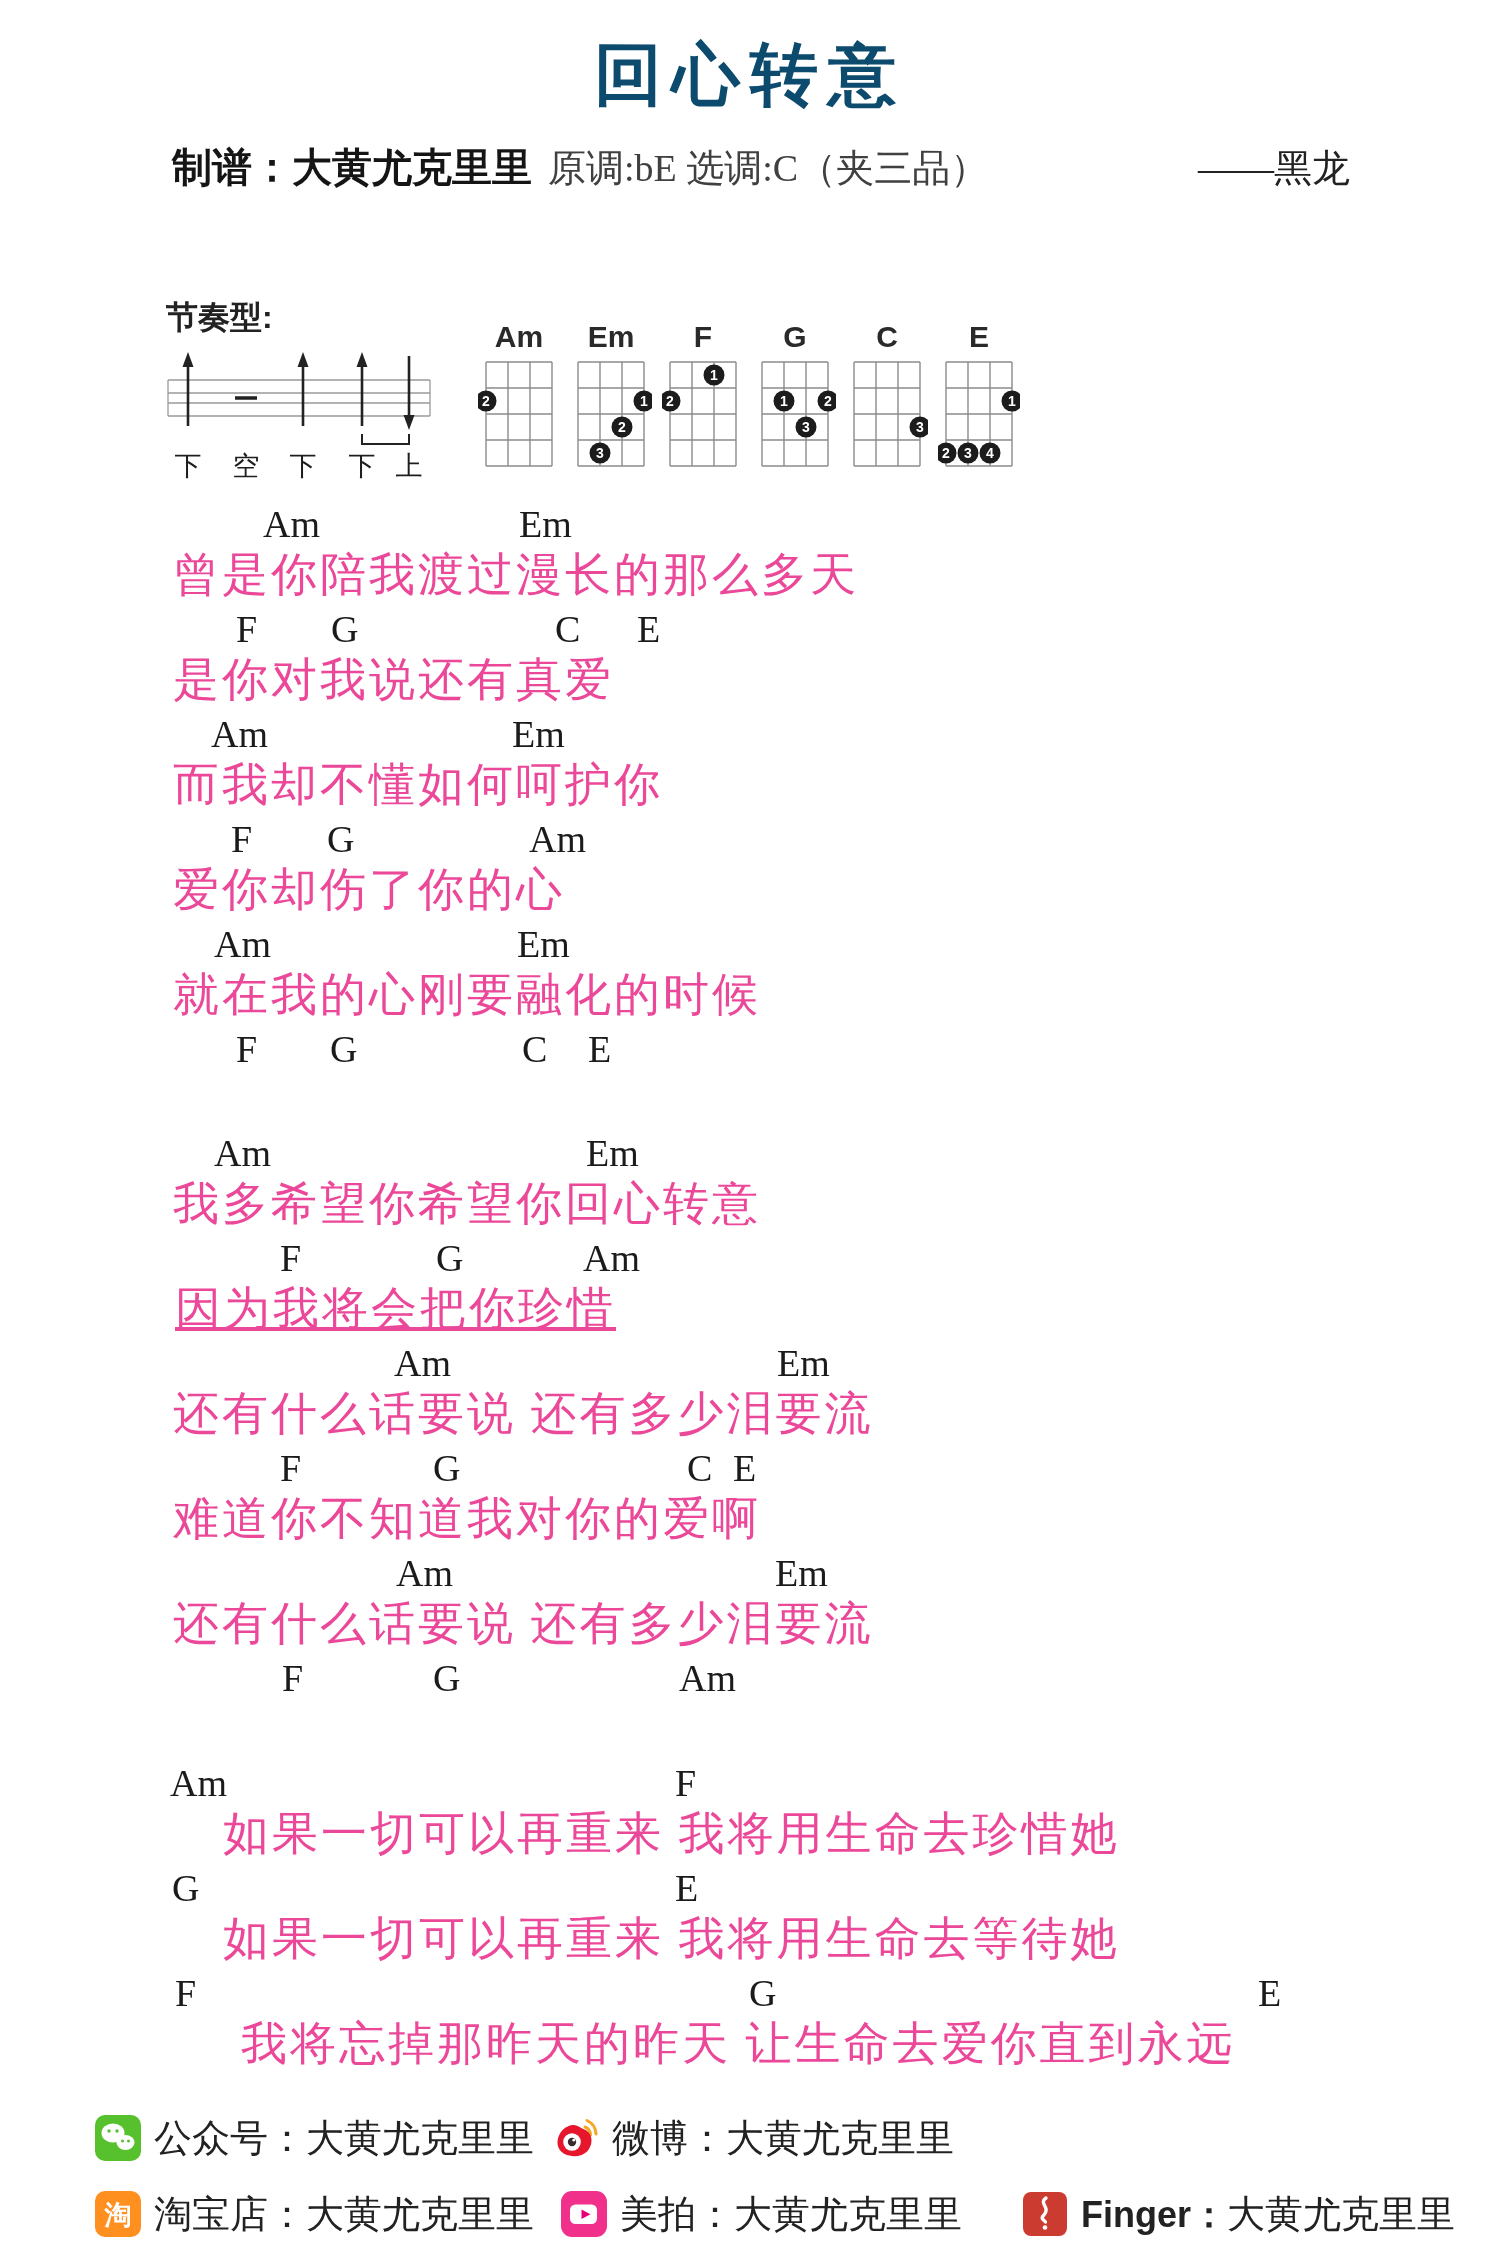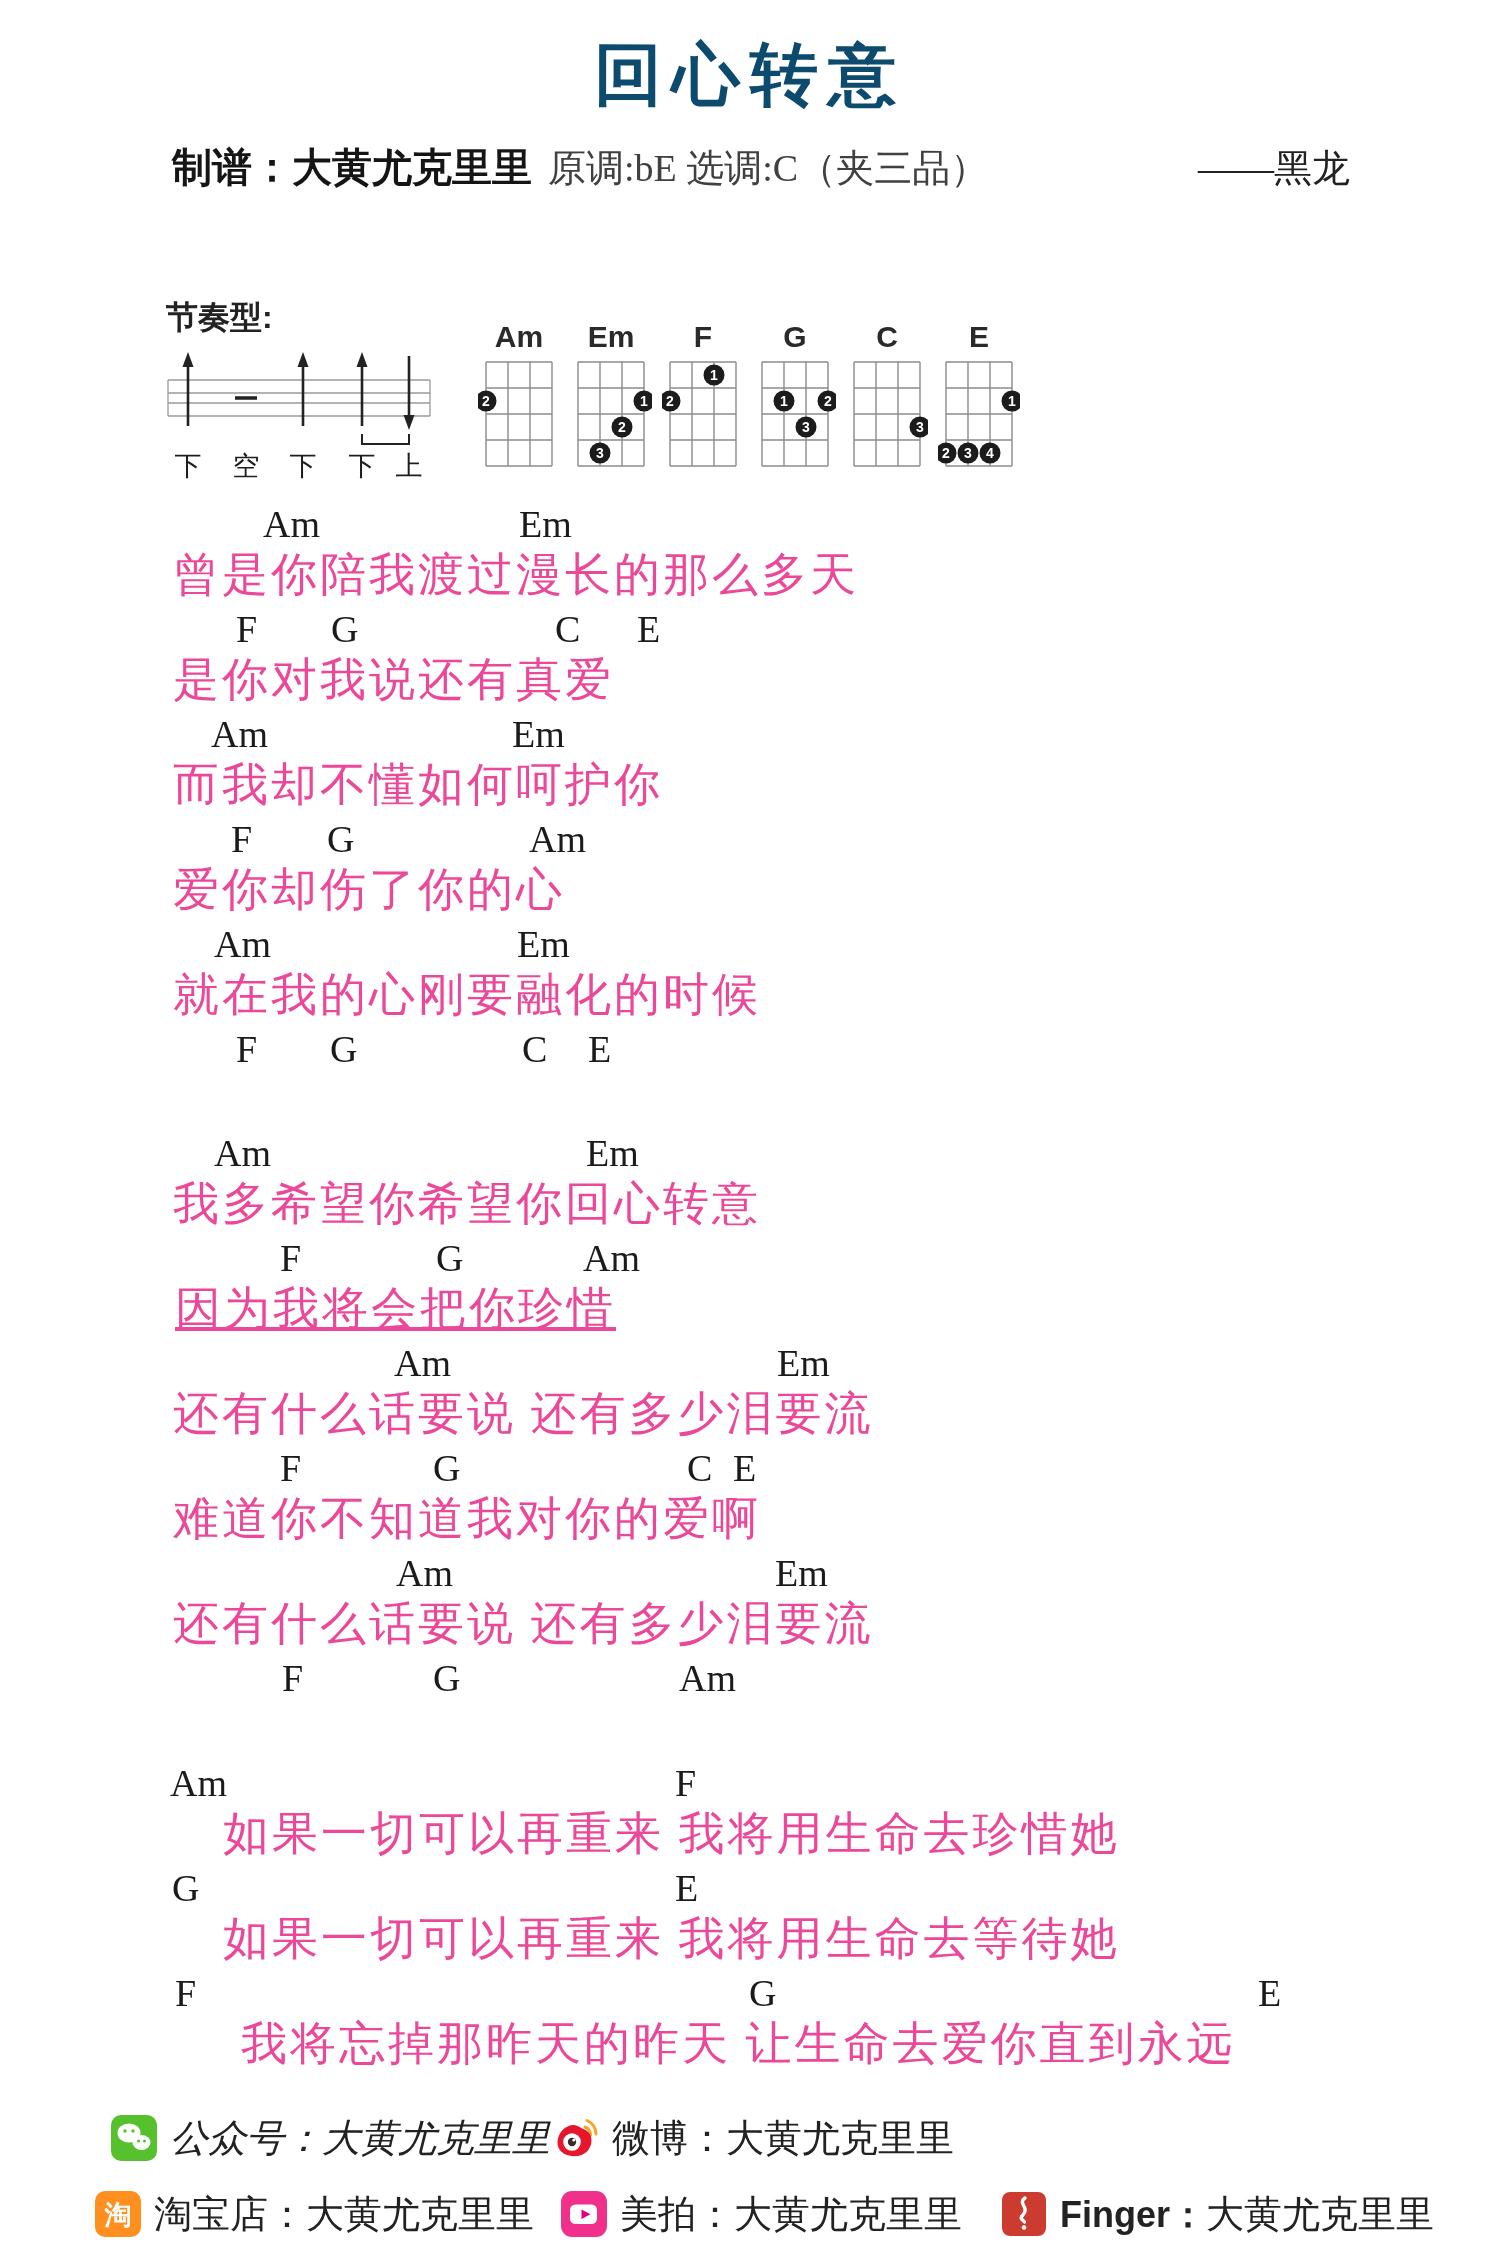--- a/index.html
+++ b/index.html
@@ -247,21 +247,21 @@
     </div>
     <div class="song-line" style="top: 1971px;">
       <span class="chord" style="left: 175px;">F</span>
       <span class="chord" style="left: 749px;">G</span>
       <span class="chord" style="left: 1258px;">E</span>
       <div class="lyric" style="left: 241px;">我将忘掉那昨天的昨天 让生命去爱你直到永远</div>
     </div>
   </div>
 
 <div id="footer">
-    <div class="fentry" style="left: 110px; top: 2112px; font-style: italic;">
+    <div class="fentry" style="left: 94px; top: 2112px;">
       <span class="ficon">
         <svg viewBox="0 0 48 48" width="48" height="48">
           <rect x="1" y="1" width="46" height="46" rx="10" fill="#57c02d"></rect>
           <ellipse cx="19" cy="19" rx="11.5" ry="9.5" fill="#ffffff"></ellipse>
           <circle cx="15" cy="17" r="1.7" fill="#57c02d"></circle>
           <circle cx="23" cy="17" r="1.7" fill="#57c02d"></circle>
           <path d="M12 27 l4 -2.5 3 1 z" fill="#ffffff"></path>
           <ellipse cx="31.5" cy="28.5" rx="9" ry="7.5" fill="#ffffff"></ellipse>
           <circle cx="28.5" cy="27" r="1.5" fill="#57c02d"></circle>
           <circle cx="34.5" cy="27" r="1.5" fill="#57c02d"></circle>
@@ -295,21 +295,21 @@
     <div class="fentry" style="left: 560px; top: 2188px;">
       <span class="ficon">
         <svg viewBox="0 0 48 48" width="48" height="48">
           <rect x="1" y="1" width="46" height="46" rx="11" fill="#f0308a"></rect>
           <rect x="10" y="14.5" width="27" height="19.5" rx="5.5" fill="#ffffff"></rect>
           <path d="M21.5 19.5 l9 4.8 -9 4.8 z" fill="#e6007e"></path>
         </svg>
       </span>
       <span class="flabel"><span class="fprefix">美拍：</span><span class="fname">大黄尤克里里</span></span>
     </div>
-    <div class="fentry" style="left: 1000px; top: 2188px; align-items: center;">
+    <div class="fentry" style="left: 1021px; top: 2188px; align-items: center;">
       <span class="ficon">
         <svg viewBox="0 0 48 48" width="48" height="48">
           <rect x="2" y="2" width="44" height="44" rx="8" fill="#cc3b30"></rect>
           <path d="M25 8 C17 13.5 30.5 17.5 22.5 25.5 C18.5 29.5 25 31 24.5 32" stroke="#ffffff" stroke-width="3.4" fill="none" stroke-linecap="round"></path>
           <circle cx="24" cy="37.5" r="2.3" fill="#ffffff"></circle>
         </svg>
       </span>
       <span class="flabel"><span class="fprefix latin">Finger：</span><span class="fname">大黄尤克里里</span></span>
     </div>
   </div>

